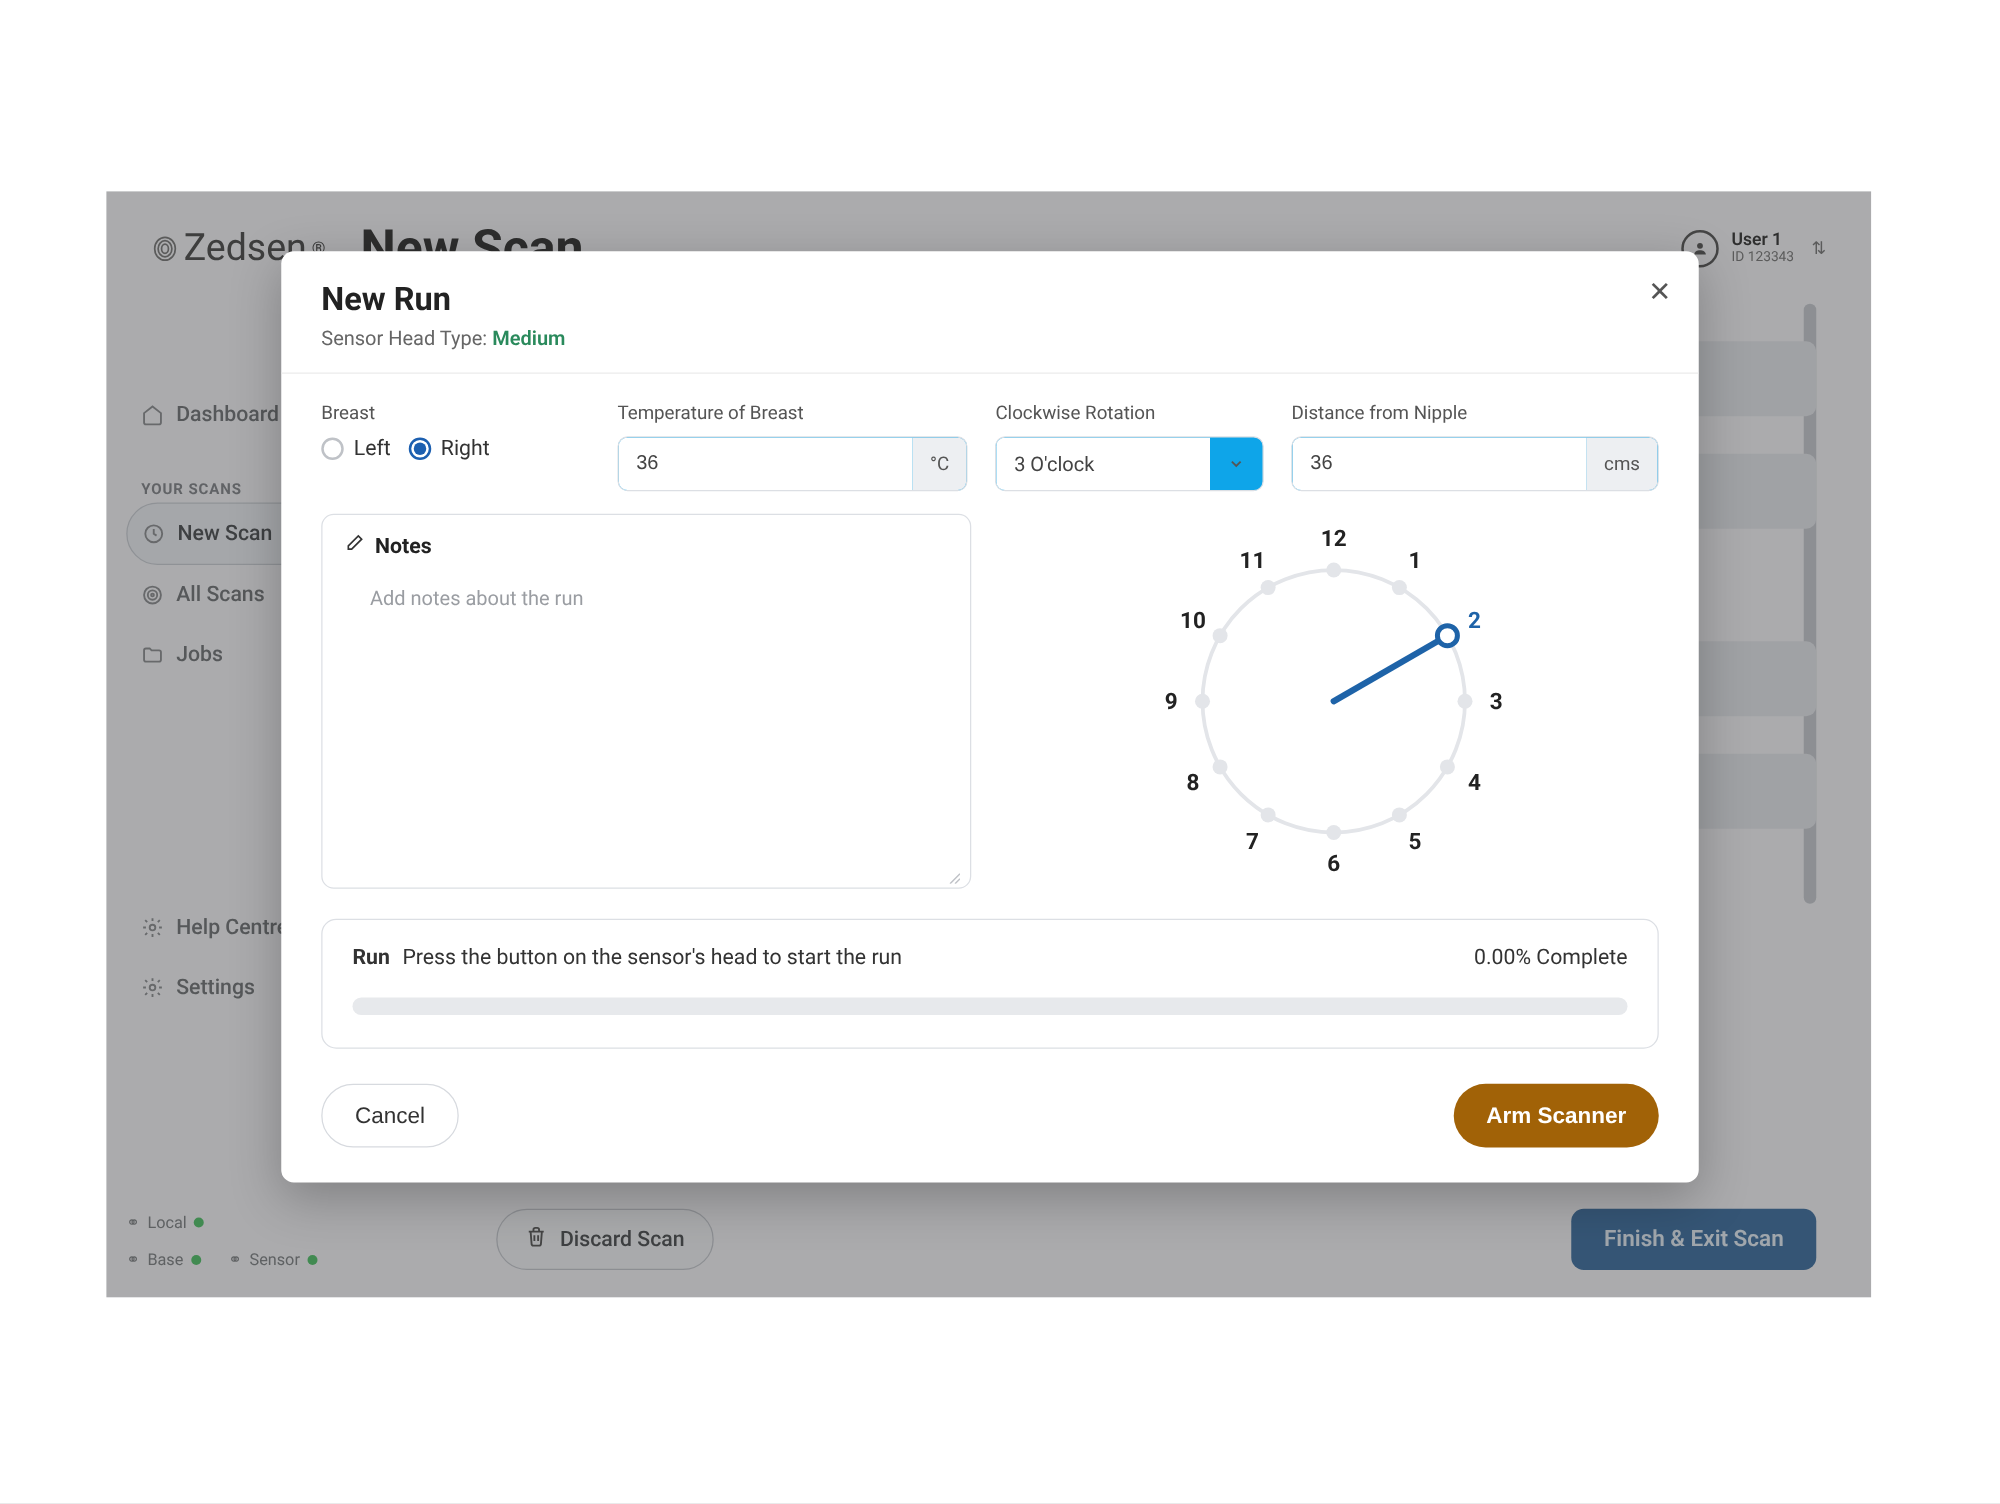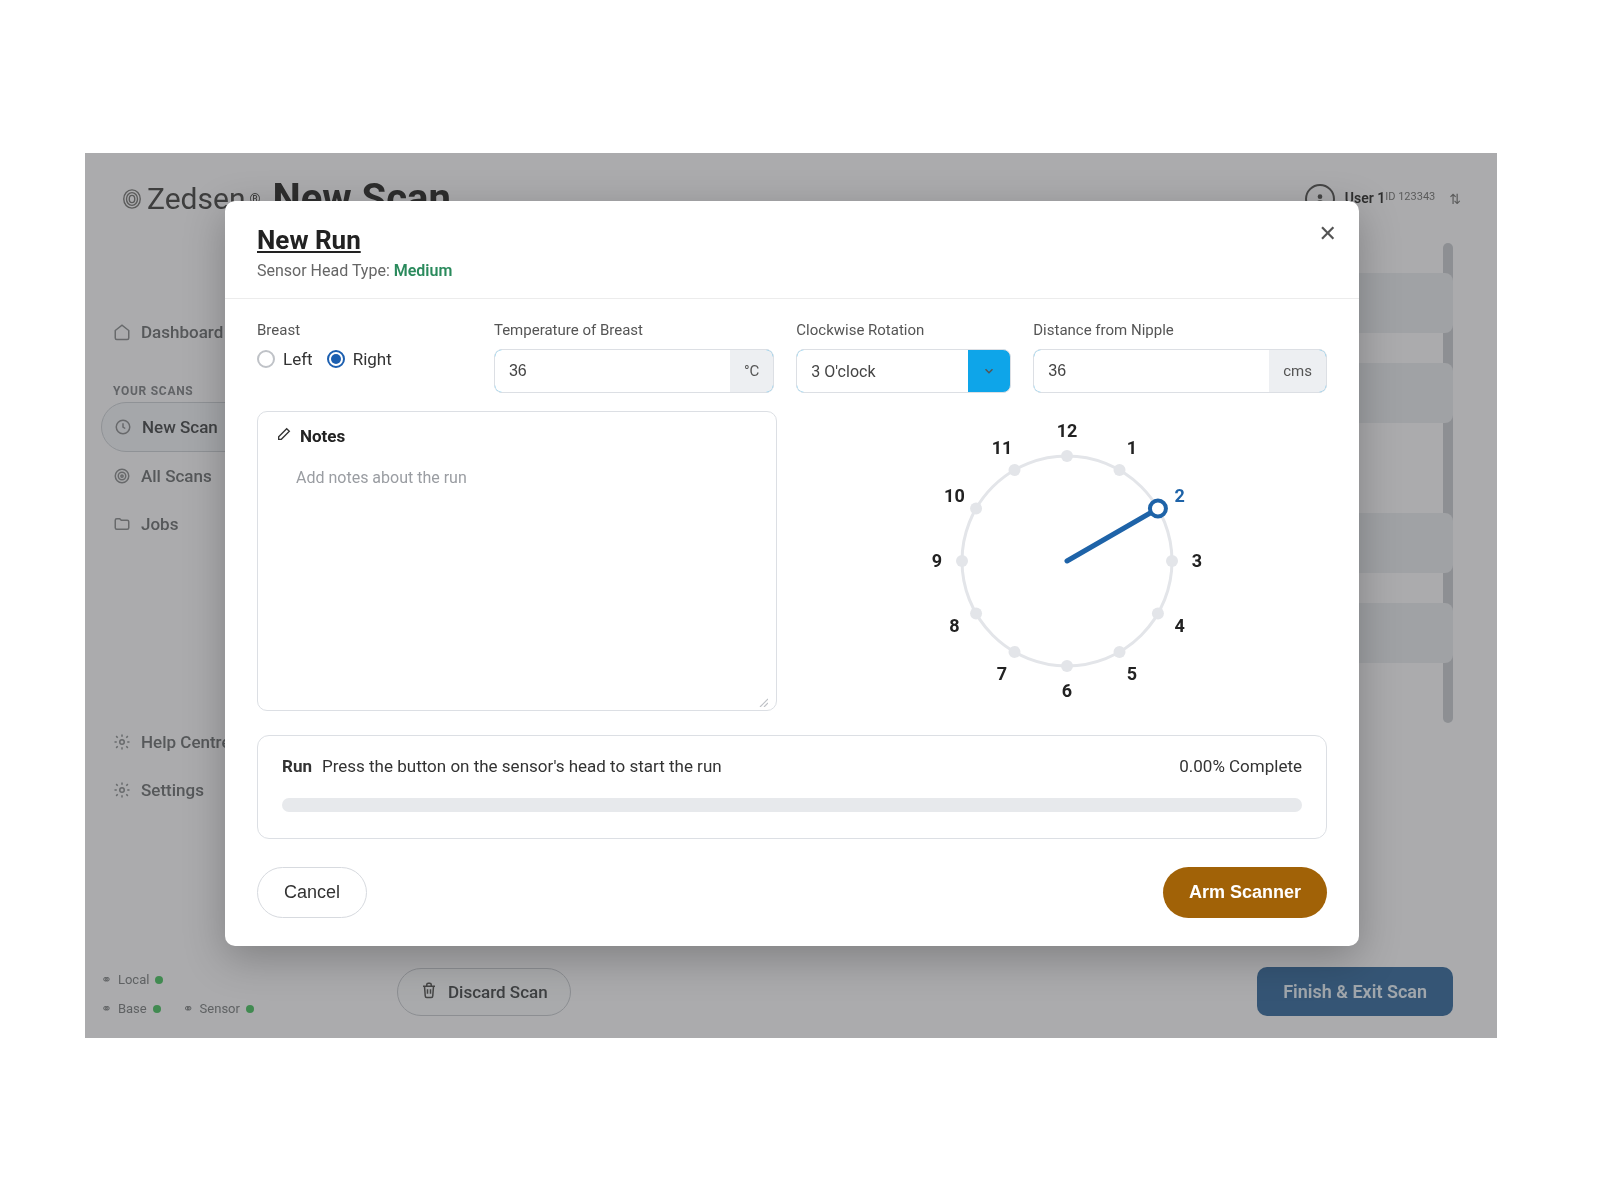--- a/index.html
+++ b/index.html
@@ -38,21 +38,21 @@
     top: 22px;
     left: 36px;
     right: 36px;
     display: flex;
     align-items: center;
     justify-content: space-between;
   }
   .brand {
     display: flex;
     align-items: center;
-    gap: 12px;
+    gap: 28px;
   }
   .logo {
     font-size: 30px;
     font-weight: 400;
     color: #4a4a4a;
     display: flex;
     align-items: center;
     gap: 4px;
   }
   .logo-mark {
@@ -74,21 +74,21 @@
   .avatar {
     width: 30px;
     height: 30px;
     border: 2px solid #555;
     border-radius: 50%;
     display: flex;
     align-items: center;
     justify-content: center;
   }
   .avatar svg { width: 14px; height: 14px; }
-  .user-meta { display: flex; flex-direction: row; line-height: 1.1; }
+  .user-meta { display: flex; flex-direction: column; line-height: 1.1; }
   .user-name { font-size: 14px; font-weight: 600; color: #333; }
   .user-id { font-size: 11px; color: #777; }
   .user-sort { font-size: 14px; color: #777; margin-left: 4px; }
 
   
   .sidebar {
     position: absolute;
     left: 16px;
     top: 155px;
     width: 200px;
@@ -190,21 +190,21 @@
     border-radius: 10px;
     box-shadow: 0 12px 40px rgba(0,0,0,0.25);
     z-index: 5;
     overflow: hidden;
   }
   .modal-header {
     padding: 24px 32px 18px;
     border-bottom: 1px solid #ececec;
     position: relative;
   }
-  .modal-title { font-size: 26px; font-weight: 700; color: #222; text-decoration: underline; }
+  .modal-title { font-size: 26px; font-weight: 700; color: #222; }
   .modal-sub { font-size: 16px; color: #666; margin-top: 6px; }
   .modal-sub .val { color: #2a8a5c; font-weight: 600; }
   .close-x {
     position: absolute;
     right: 22px;
     top: 20px;
     font-size: 22px;
     color: #555;
     cursor: pointer;
   }

